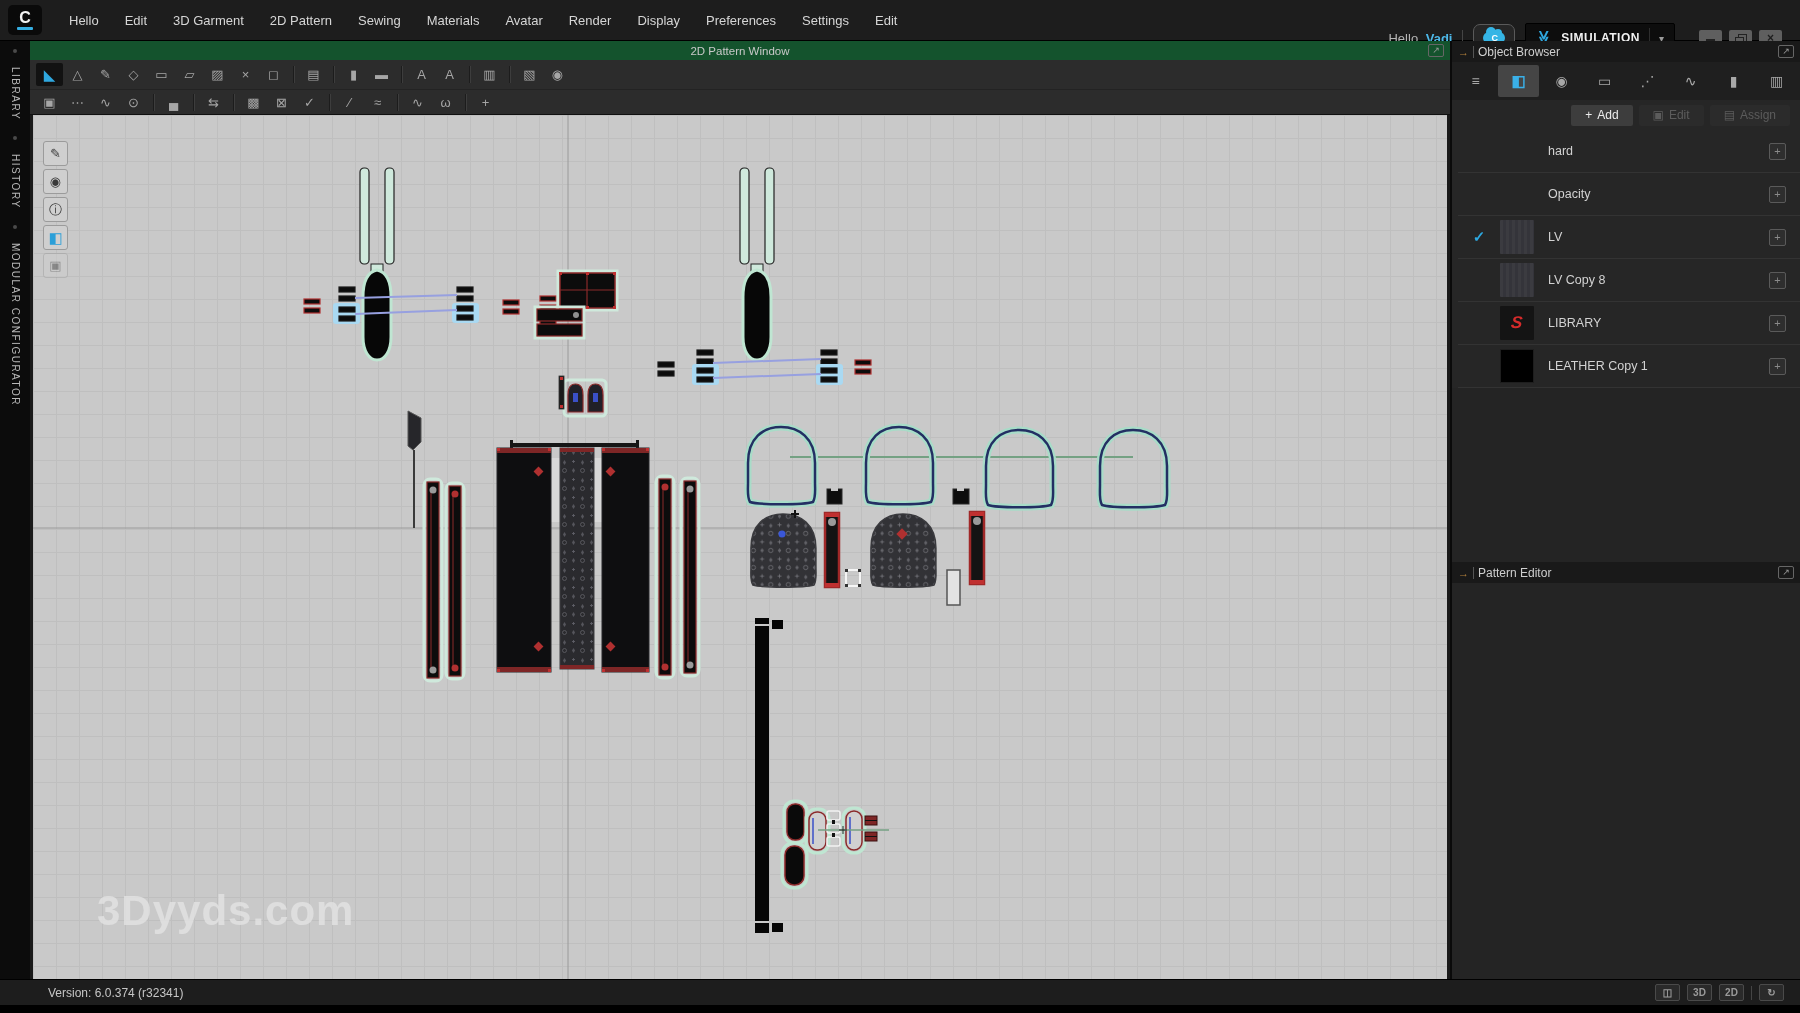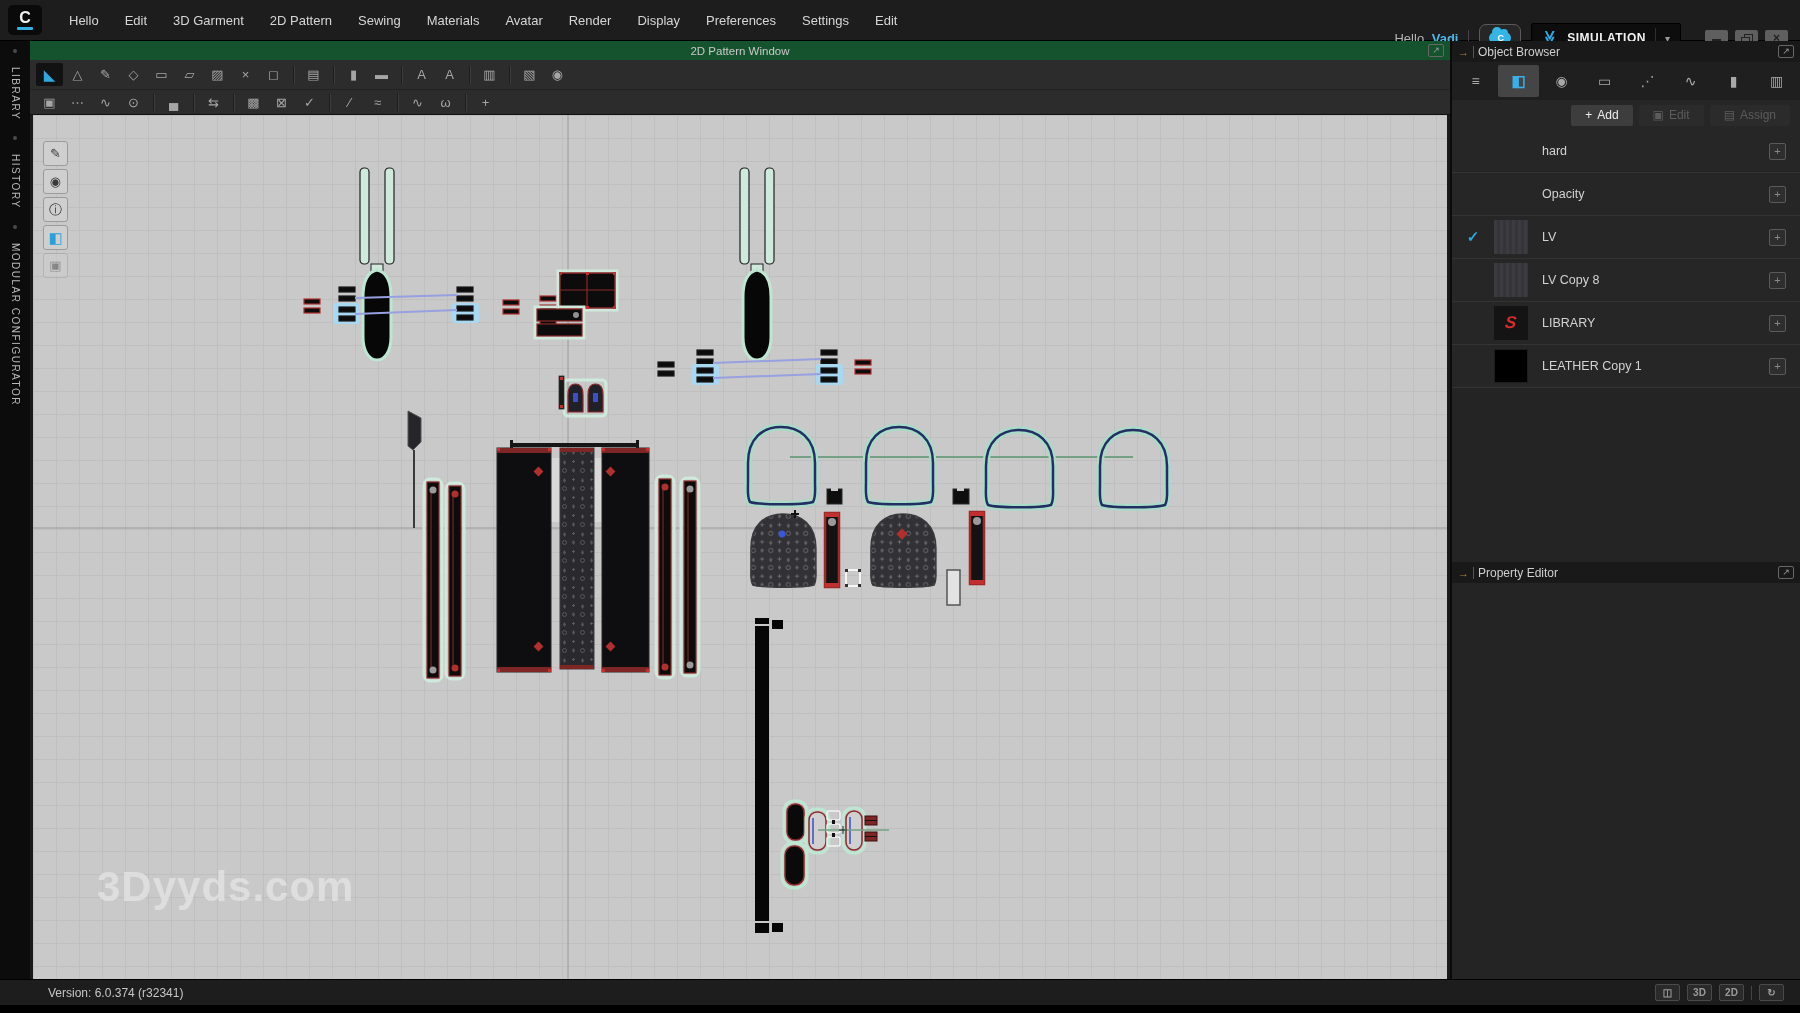--- a/index.html
+++ b/index.html
@@ -8,21 +8,21 @@
 
   
   #menubar { position:absolute; left:0; top:0; width:1800px; height:41px;
     background:#1d1d1d; display:flex; align-items:center; border-bottom:1px solid #000; }
   #logo { width:34px; height:30px; margin-left:8px; background:#0a0a0a; border-radius:5px;
     display:flex; flex-direction:column; align-items:center; justify-content:center; }
   #logo .c { color:#f2f2f2; font-size:16px; font-weight:bold; line-height:16px; }
   #logo .bar { width:16px; height:3px; background:#35aee2; border-radius:1px; margin-top:1px; }
   #menus { display:flex; margin-left:14px; }
   .menu-item { padding:0 13px; font-size:13px; color:#d6d6d6; height:41px; display:flex; align-items:center; cursor:default; }
-  #mb-right { margin-left:auto; display:flex; align-items:center; padding-right:12px; gap:10px;margin-top:36px; }
+  #mb-right { margin-left:auto; display:flex; align-items:center; padding-right:18px; gap:10px;margin-top:36px; }
   #greeting { font-size:13px; color:#b5b5b5; }
   #greeting b { color:#4db8e8; font-weight:bold; margin-left:4px; }
   .mb-sep { width:1px; height:16px; background:#454545; }
   #cloud-btn { width:42px; height:28px; background:#262626; border:1px solid #5a5a5a; border-radius:7px;
     display:flex; align-items:center; justify-content:center; position:relative; }
   .cloud { width:22px; height:12px; background:#35b5e5; border-radius:7px; position:relative; }
   .cloud::before { content:""; position:absolute; left:3px; top:-5px; width:10px; height:10px; background:#35b5e5; border-radius:50%; }
   .cloud::after { content:""; position:absolute; right:3px; top:-3px; width:8px; height:8px; background:#35b5e5; border-radius:50%; }
   .cloud span { position:absolute; left:8px; top:1px; color:#fff; font-size:9px; font-weight:bold; z-index:2; }
   #sim-btn { height:31px; background:#0d0d0d; border:1px solid #000; border-radius:2px;
@@ -62,42 +62,42 @@
   #canvas { position:relative; margin-left:3px; width:1414px; height:864px; background-color:#c9c9c9;
     background-image:linear-gradient(#bfbfbf 1px, transparent 1px),
                      linear-gradient(90deg,#bfbfbf 1px, transparent 1px);
     background-size:23px 23px; overflow:hidden; }
   #pieces { position:absolute; left:0; top:0; }
   #cv-tools { position:absolute; left:10px; top:26px; display:flex; flex-direction:column; gap:3px; }
   .cvt { width:25px; height:25px; background:#cfcfcf; border:1px solid #9b9b9b; border-radius:3px;
     color:#3a3a3a; font-size:13px; display:flex; align-items:center; justify-content:center; }
   .cvt.blue { color:#2b9fd8; font-size:15px; }
   .cvt.dim { opacity:.45; }
-  #watermark { position:absolute; left:64px; top:748px; font-size:42px; font-weight:bold;
+  #watermark { position:absolute; left:64px; top:772px; font-size:42px; font-weight:bold;
     color:#e2e2e2; opacity:.85; letter-spacing:1px; }
 
   
   #right-panel { position:absolute; left:1450px; top:41px; width:350px; height:938px; background:#242424;
     display:flex; flex-direction:column; border-left:2px solid #0a0a0a; }
   .panel-hdr { height:21px; background:#191919; display:flex; align-items:center; padding:0 6px; }
   .gut-arrow { color:#b5823c; font-size:11px; width:16px; border-right:1px solid #555; margin-right:4px; }
   .panel-title { flex:1; text-align:left; font-size:12px; color:#cfcfcf; }
   #ob-tabs { height:38px; background:#1f1f1f; display:flex; align-items:center; padding:0 3px; gap:2px; }
   .obtab { flex:1; height:32px; background:transparent; border:none; border-radius:2px; color:#a8a8a8;
     font-size:14px; display:flex; align-items:center; justify-content:center; }
   .obtab.sel { background:#454545; }
   .obtab .fab { color:#3ab0e8; font-weight:bold; font-size:15px; }
   #ob-btnrow { height:30px; background:#262626; display:flex; align-items:center; justify-content:flex-end;
     gap:6px; padding-right:10px; }
   .obbtn { height:21px; padding:0 14px; border:none; border-radius:2px; font-size:12px;
     display:flex; align-items:center; gap:5px; }
   .obbtn.add { background:#3d3d3d; color:#ececec; }
   .obbtn.dim { background:#2b2b2b; color:#5c5c5c; }
   #fabric-list { background:#262626; }
-  .frow { height:43px; display:flex; align-items:center; border-bottom:1px solid #333; }
+  .frow { height:43px; display:flex; align-items:center; border-bottom:1px solid #333;margin-left:6px; }
   .chk { width:42px; text-align:center; color:#2da8e0; font-weight:bold; font-size:15px; }
   .thumb { width:34px; height:34px; margin-right:14px; border-radius:1px; position:relative;
     display:flex; align-items:center; justify-content:center; }
   .t-none { background:transparent; }
   .t-lv { background:repeating-linear-gradient(90deg,#3b3b40 0 3px,#34343a 3px 6px); }
   .t-leather { background:#141414; }
   .t-leather .slogo { color:#d62b2b; font-size:17px; font-weight:bold; font-style:italic; transform:skewX(-6deg); }
   .t-black { background:#000; border:1px solid #1e1e1e; }
   .fname { flex:1; font-size:12.5px; color:#d2d2d2; }
   .savebox { width:17px; height:17px; margin-right:14px; background:#2e2e2e; border:1px solid #5a5a5a;
@@ -676,21 +676,21 @@
       <span class="thumb t-black"></span>
       <span class="fname">LEATHER Copy 1</span>
       <span class="savebox">+</span>
     </div>
   </div>
 
   <div id="ob-filler"></div>
 
   <div class="panel-hdr">
     <span class="gut-arrow">→</span>
-    <span class="panel-title">Property Editor</span>
+    <span class="panel-title">Pattern Editor</span>
     <span class="popout">↗</span>
   </div>
   <div id="pe-filler"></div>
 </div>
 
 <div id="status">
   <span id="version">Version: 6.0.374 (r32341)</span>
   <div id="status-right">
     <span class="sbtn">◫</span>
     <span class="sbtn">3D</span>

